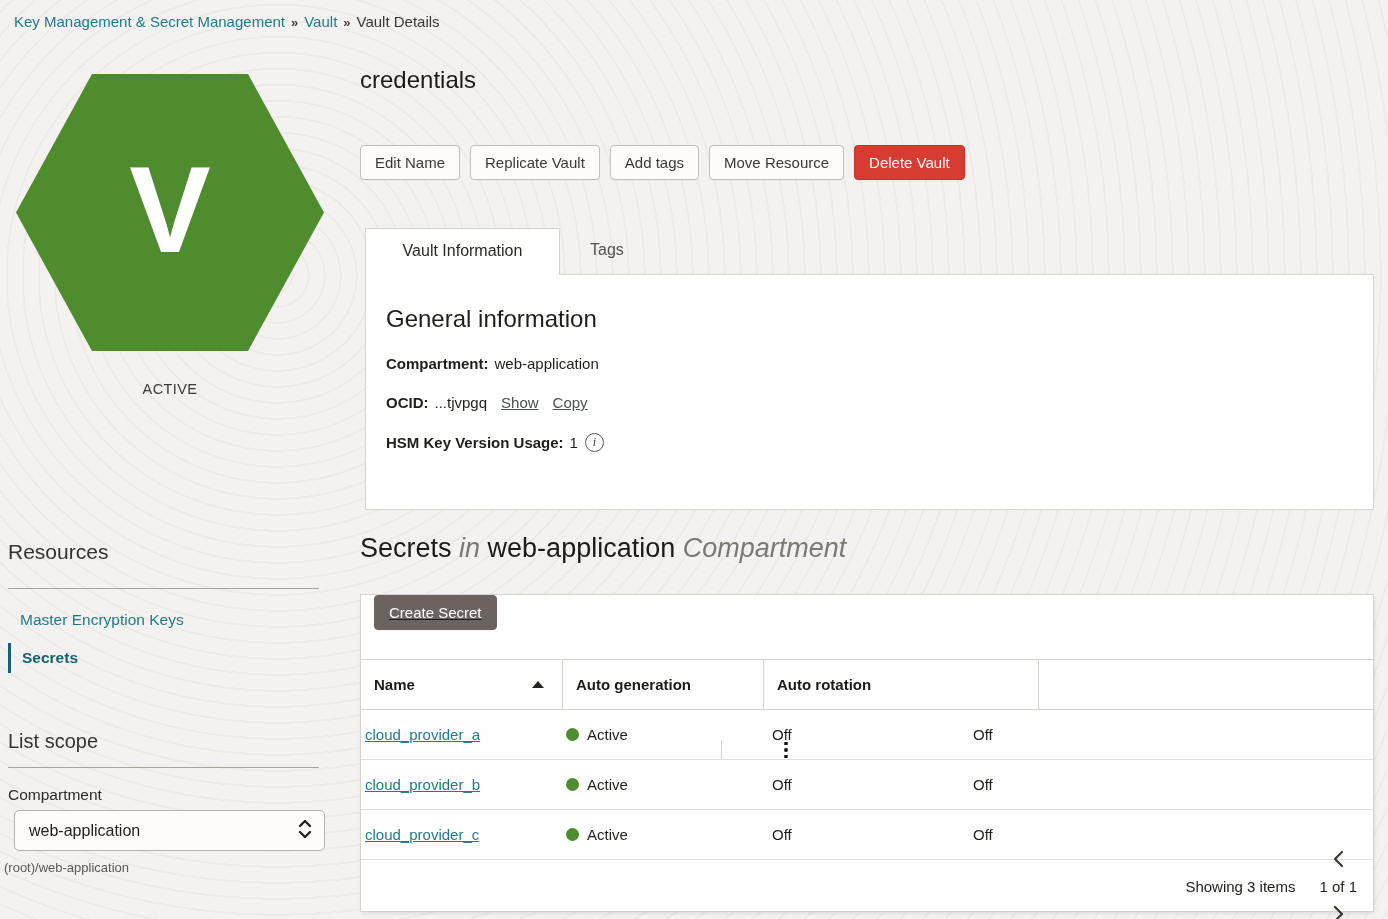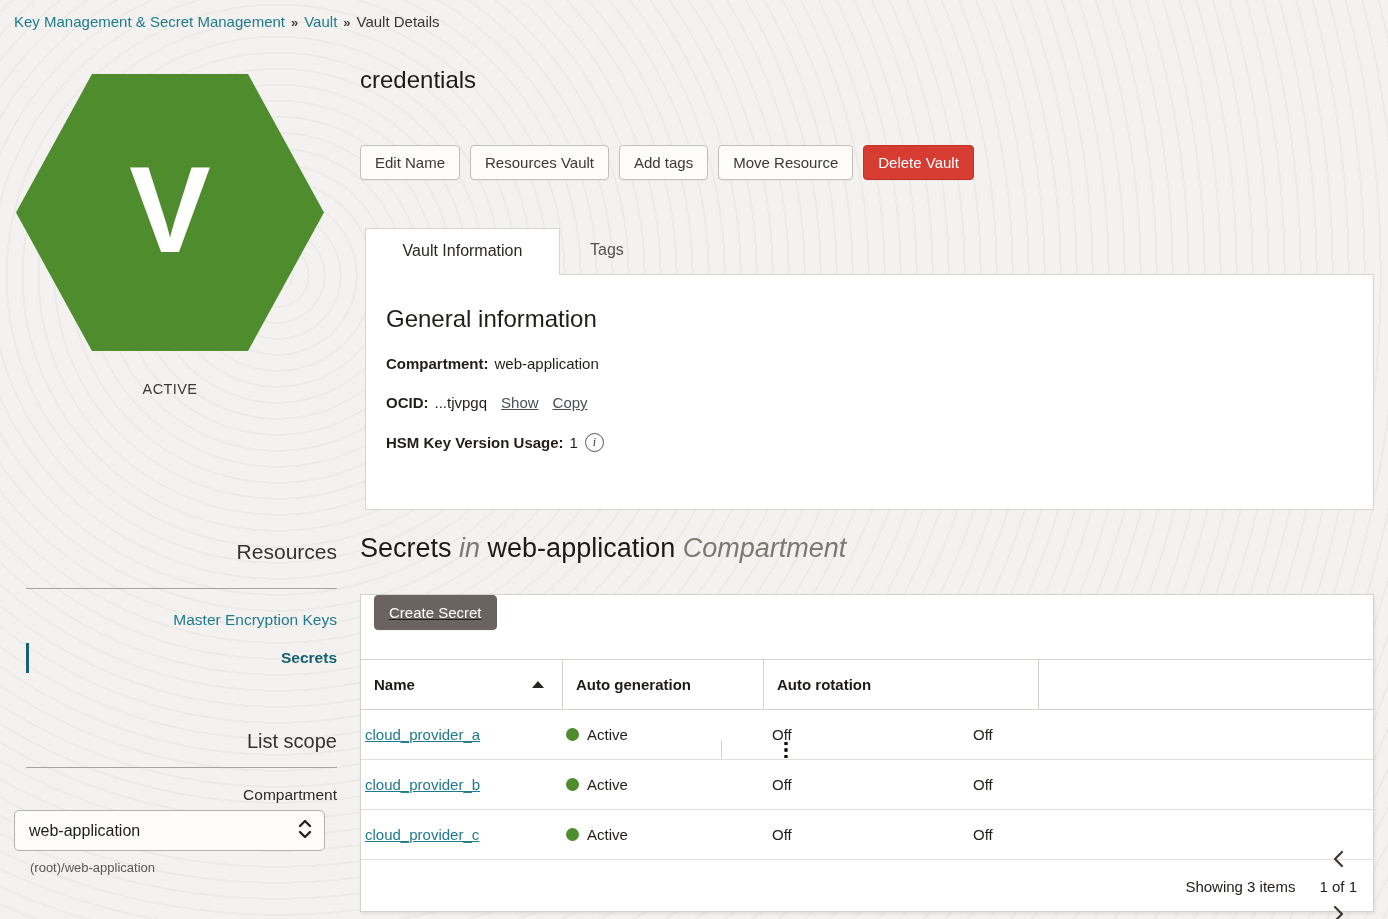--- a/index.html
+++ b/index.html
@@ -27,34 +27,34 @@
   .hex-wrap svg{ display:block; }
   .hex-initial{
     position:absolute; left:0; top:0; width:310px; height:279px;
     display:flex; align-items:center; justify-content:center;
     color:#ffffff; font-size:122px; font-weight:bold; line-height:1;
     padding-bottom:6px;
   }
   .state-label{ position:absolute; left:15px; top:381px; width:310px;
     text-align:center; font-size:14.5px; color:#3d3a35; letter-spacing:0.4px; }
 
-  .side-section{ position:absolute; left:26px; width:311px;text-align:right; }
+  .side-section{ position:absolute; left:8px; width:311px; }
   .side-heading{ font-size:21px; color:#36332e; font-weight:400; }
   .side-divider{ border:none; border-top:1px solid #a8a49d; margin:0; }
   .side-link{ font-size:15.5px; color:#1f7a8c; text-decoration:none; display:block; padding:6px 0 6px 12px; cursor:pointer; }
   .side-link.selected{ font-weight:bold; color:#15616f; border-left:3px solid #15616f; padding-left:11px; }
 
   .field-label{ font-size:15.5px; color:#2e2b27; }
   .select-box{
     position:absolute; left:14px; top:810px; width:311px; height:41px;
     background:#fdfcfb; border:1px solid #b6b2ab; border-radius:5px;
     display:flex; align-items:center; justify-content:space-between;
     padding:0 12px 0 14px; font-size:16px; color:#201e1b; cursor:pointer;
   }
-  .path-note{ position:absolute; left:30px; top:860px; font-size:13px; color:#5c5751; }
+  .path-note{ position:absolute; left:4px; top:860px; font-size:13px; color:#5c5751; }
 
   
   .page-title{ position:absolute; left:360px; top:66px; font-size:24px; font-weight:400; color:#1d1b18; }
 
   .actions{ position:absolute; left:360px; top:145px; display:flex; gap:10px; }
   .btn{
     font-family:"Liberation Sans", sans-serif;
     font-size:15px; color:#3c3834; background:#fdfcfb;
     border:1px solid #c3bfb9; border-radius:4px; padding:8px 14px; cursor:pointer;
     box-shadow:0 1px 1px rgba(0,0,0,0.04);
@@ -132,21 +132,21 @@
       <polygon points="77,1 233,1 309,139.5 233,278 77,278 1,139.5" fill="#4e8c2d"></polygon>
     </svg>
     <div class="hex-initial">V</div>
   </div>
   <div class="state-label">ACTIVE</div>
 
   <div class="page-title">credentials</div>
 
   <div class="actions">
     <button class="btn">Edit Name</button>
-    <button class="btn">Resources Vault</button>
+    <button class="btn">Replicate Vault</button>
     <button class="btn">Add tags</button>
     <button class="btn">Move Resource</button>
     <button class="btn danger">Delete Vault</button>
   </div>
 
   <div class="tabs">
     <div class="tab active">Vault Information</div>
     <div class="tab inactive">Tags</div>
   </div>
 

